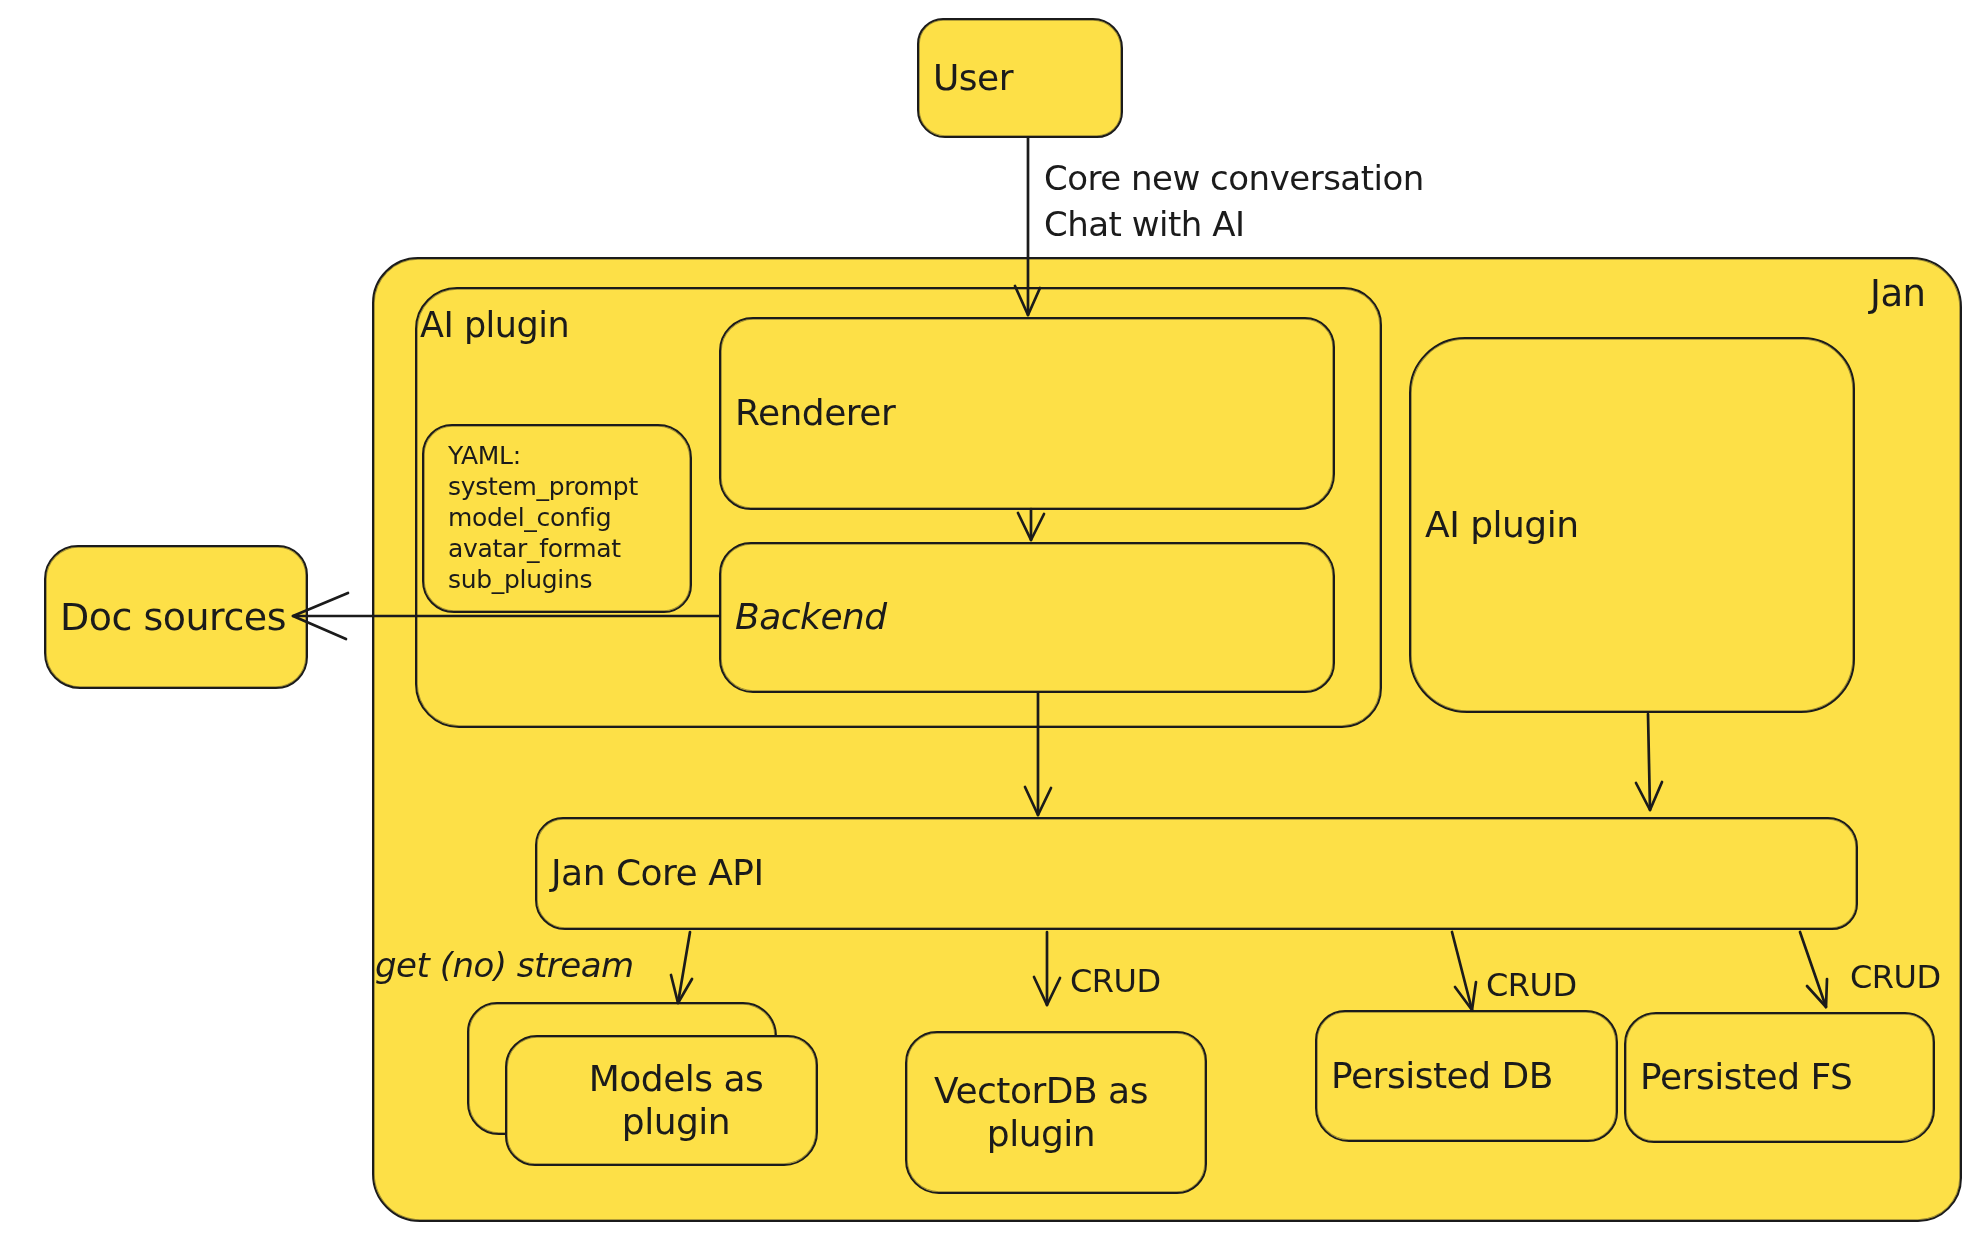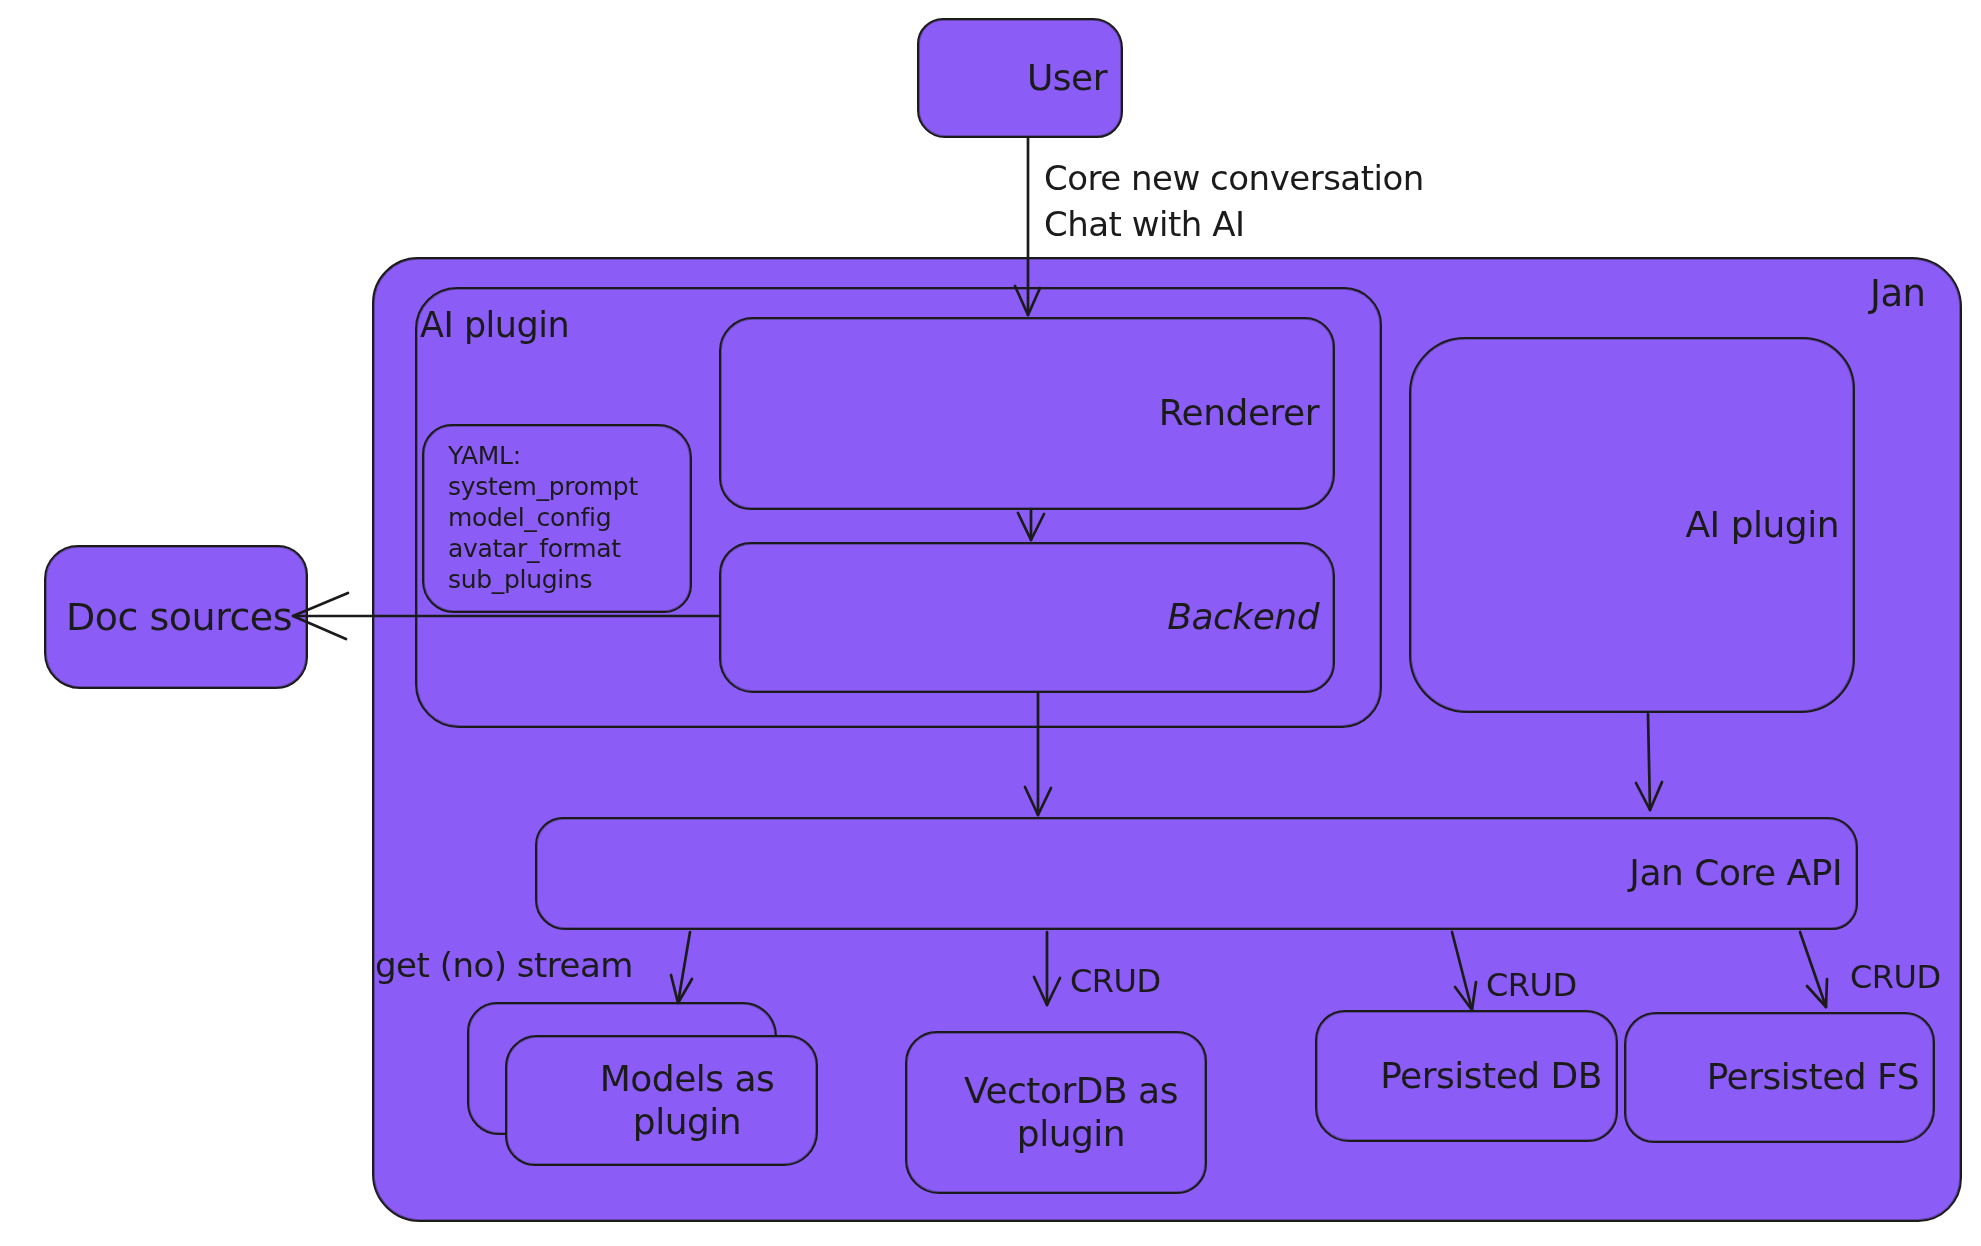--- a/index.html
+++ b/index.html
@@ -7,23 +7,23 @@
     position:relative;
     width:1981px;height:1246px;
     background:#ffffff;
     font-family:"DejaVu Sans","Liberation Sans",sans-serif;
     color:#1b1b1b;
     overflow:hidden;
   }
   .box{
     position:absolute;
     border:2.6px solid #1b1b1b;
-    background:#8b5cf6;
+    background:#fde047;
     box-sizing:border-box;
-    display:flex;align-items:center;justify-content:flex-end;
+    display:flex;align-items:center;justify-content:flex-start;
     text-align:center;
     box-shadow:inset 0 0 0 0.8px rgba(27,27,27,.45);
   }
   .node-label{
     font-size:36px;
     line-height:1.18;
     letter-spacing:-0.5px;
     white-space:pre-line;
     padding:0 14px;
   }
@@ -93,39 +93,39 @@
 
   <div class="box" style="left:20px;top:545px;width:264px;height:144px;border-radius:34px 30px 32px 36px;margin-left:24px;">
     <span class="node-label" style="font-size:38px;">Doc sources</span>
   </div>
 
   <div class="box" style="left:535px;top:817px;width:1323px;height:113px;border-radius:28px 30px 26px 30px;">
     <span class="node-label">Jan Core API</span>
   </div>
 
   <div class="box no-flex" style="left:467px;top:1002px;width:310px;height:133px;border-radius:30px 34px 30px 32px;"></div>
-  <div class="box" style="left:505px;top:1035px;width:313px;height:131px;border-radius:32px 30px 34px 30px;">
+  <div class="box" style="left:505px;top:1035px;width:313px;height:131px;border-radius:32px 30px 34px 30px;padding-left:40px;">
     <span class="node-label" style="max-width:230px;">Models as plugin</span>
   </div>
 
   <div class="box" style="left:905px;top:1031px;width:302px;height:163px;border-radius:32px 30px 30px 34px;">
     <span class="node-label" style="max-width:240px;">VectorDB as plugin</span>
   </div>
 
   <div class="box" style="left:1315px;top:1010px;width:303px;height:132px;border-radius:30px 32px 30px 34px;">
     <span class="node-label">Persisted DB</span>
   </div>
 
   <div class="box" style="left:1624px;top:1012px;width:311px;height:131px;border-radius:32px 30px 34px 30px;">
     <span class="node-label">Persisted FS</span>
   </div>
 
   <div class="floating-label" style="left:1044px;top:158px;">Core new conversation</div>
   <div class="floating-label" style="left:1044px;top:204px;">Chat with AI</div>
-  <div class="floating-label" style="left:375px;top:945px;">get (no) stream</div>
+  <div class="floating-label" style="left:375px;top:945px;font-style:italic;">get (no) stream</div>
   <div class="floating-label" style="left:1070px;top:962px;font-size:32px;">CRUD</div>
   <div class="floating-label" style="left:1486px;top:966px;font-size:32px;">CRUD</div>
   <div class="floating-label" style="left:1850px;top:958px;font-size:32px;">CRUD</div>
 
   <svg class="arrows" width="1981" height="1246" viewBox="0 0 1981 1246">
 
     <g>
       <line x1="1028" y1="138" x2="1028" y2="315"></line>
       <path d="M1015,286 L1028,315 L1040,288"></path>
     </g>

